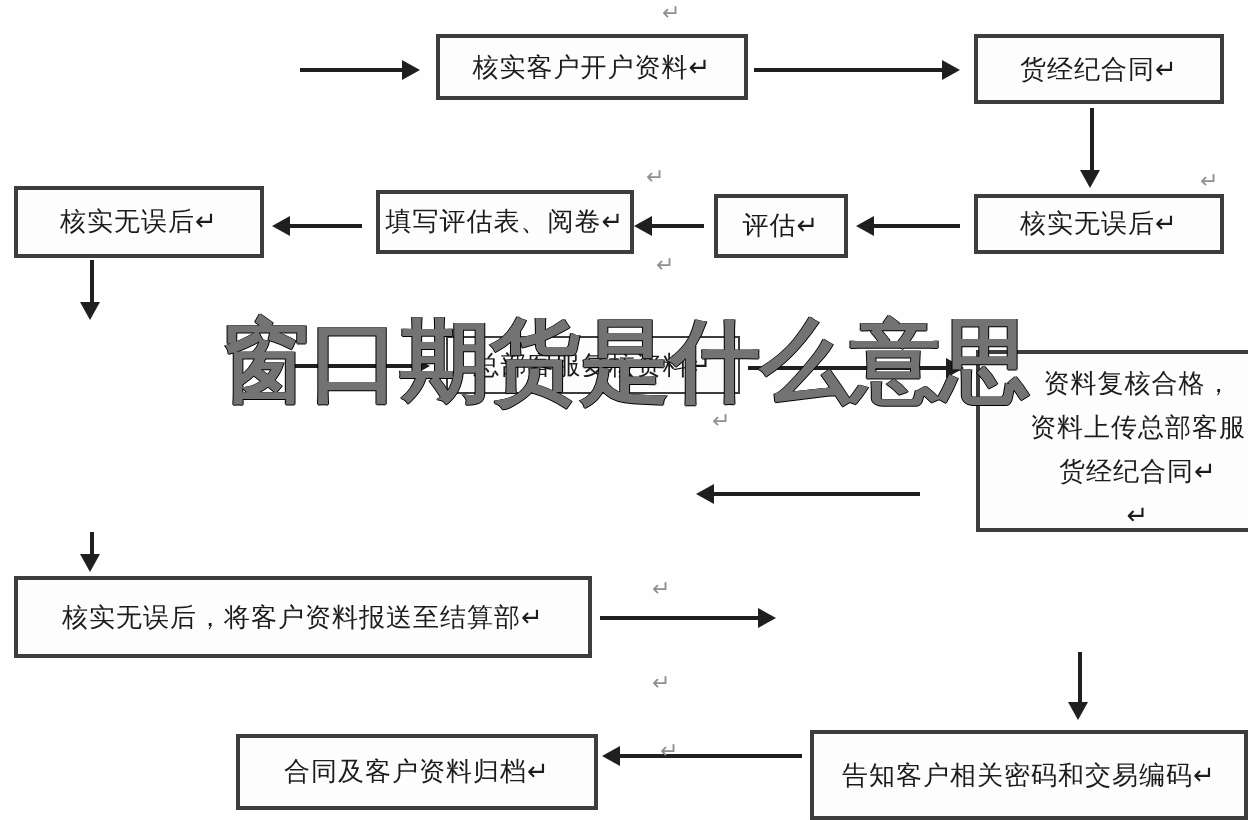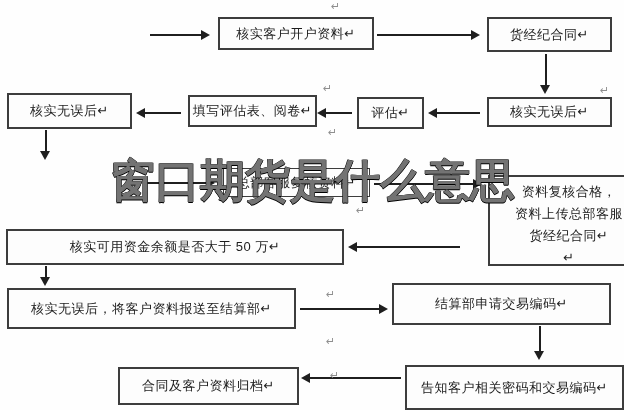--- a/index.html
+++ b/index.html
@@ -70,24 +70,22 @@
   <div class="box" style="left:487px;top:97px;width:121px;height:26px">核实无误后↵</div>
 
   <div class="box" style="left:223px;top:168px;width:145px;height:27px;border-width:1px">总部客服复核资料↵</div>
   <div class="box multiline" style="left:488px;top:175px;width:110px;height:79px">
     <span class="ln">资料复核合格，</span>
     <span class="ln">资料上传总部客服</span>
     <span class="ln">货经纪合同↵</span>
     <span class="ln">↵</span>
   </div>
 
-  <div class="box" style="left:6px;top:229px;width:334px;height:32px">核实可用资金余额是否大于 50 万↵</div>
 
   <div class="box" style="left:7px;top:288px;width:285px;height:37px">核实无误后，将客户资料报送至结算部↵</div>
-  <div class="box" style="left:392px;top:283px;width:215px;height:38px">结算部申请交易编码↵</div>
 
   <div class="box" style="left:118px;top:367px;width:177px;height:34px">合同及客户资料归档↵</div>
   <div class="box" style="left:405px;top:365px;width:215px;height:41px">告知客户相关密码和交易编码↵</div>
 
   <span class="return-mark" style="left:331px;top:1px">↵</span>
   <span class="return-mark" style="left:323px;top:83px">↵</span>
   <span class="return-mark" style="left:328px;top:127px">↵</span>
   <span class="return-mark" style="left:600px;top:85px">↵</span>
   <span class="return-mark" style="left:356px;top:205px">↵</span>
   <span class="return-mark" style="left:326px;top:289px">↵</span>

